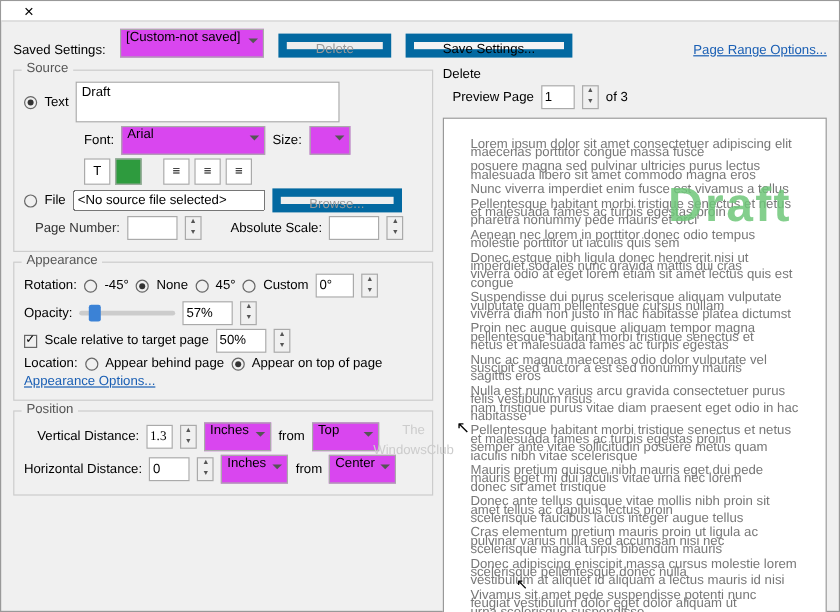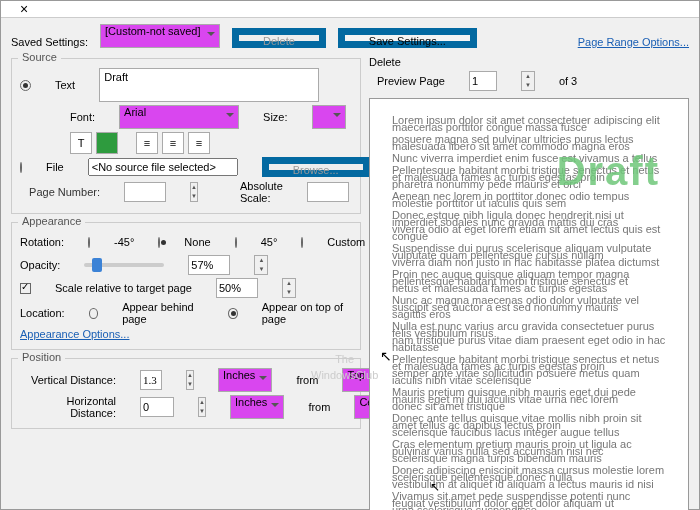--- a/index.html
+++ b/index.html
@@ -10,21 +10,21 @@
 .titlebar .close { width: 30px; text-align: center; font-size: 14px; }
 .toolbar-row { display: flex; align-items: flex-end; gap: 12px; padding: 6px 10px; }
 .btn { height: 20px; border: 7px solid #0369a1; background: #f4f4f4; padding: 0 24px; cursor: default; }
 .btn.disabled { color: #999; background: #eee; }
 .link { color: #1a5fb4; text-decoration: underline; cursor: pointer; }
 .body-row { flex: 1; display: flex; gap: 8px; padding: 0 10px 6px 10px; }
 .left-col { width: 350px; display: flex; flex-direction: column; gap: 4px; }
 .right-col { flex: 1; display: flex; flex-direction: column; }
 .group { border: 1px solid #ccc; padding: 6px 8px; position: relative; margin-top: 4px; }
 .group-title { position: absolute; top: -8px; left: 6px; background: #f0f0f0; padding: 0 4px; color: #555; }
-.row { display: flex; align-items: center; gap: 24px; margin: 3px 0; }
+.row { display: flex; align-items: center; gap: 6px; margin: 3px 0; }
 .row-lbl { min-width: 60px; text-align: right; color: #333; }
 .radio, .checkbox { width: 11px; height: 11px; border: 1px solid #666; border-radius: 50%; display: inline-block; position: relative; }
 .checkbox { border-radius: 0; }
 .radio.selected::after { content: ""; position: absolute; top: 2px; left: 2px; width: 5px; height: 5px; background: #333; border-radius: 50%; }
 .checkbox.checked::after { content: "✓"; position: absolute; top: -3px; left: 0; font-size: 10px; }
 .textarea { width: 220px; height: 34px; border: 1px solid #aaa; background: #fff; padding: 2px 4px; resize: none; }
 .font-btn { width: 22px; height: 22px; border: 1px solid #aaa; background: #fff; display: inline-flex; align-items: center; justify-content: center; }
 .color-sw { width: 22px; height: 22px; border: 1px solid #aaa; background: #2e9b3e; }
 .num-input { width: 42px; height: 20px; border: 1px solid #aaa; padding: 0 2px; background: #fff; }
 .sel { height: 24px; border: 1px solid #aaa; background: #d946ef; padding: 0 16px 0 4px; position: relative; }

